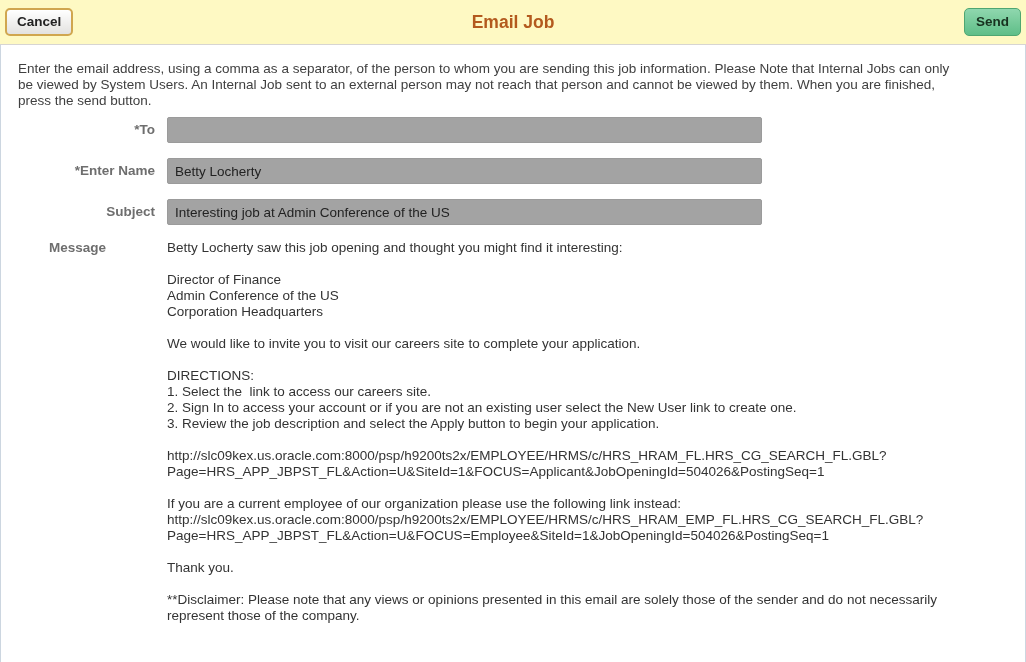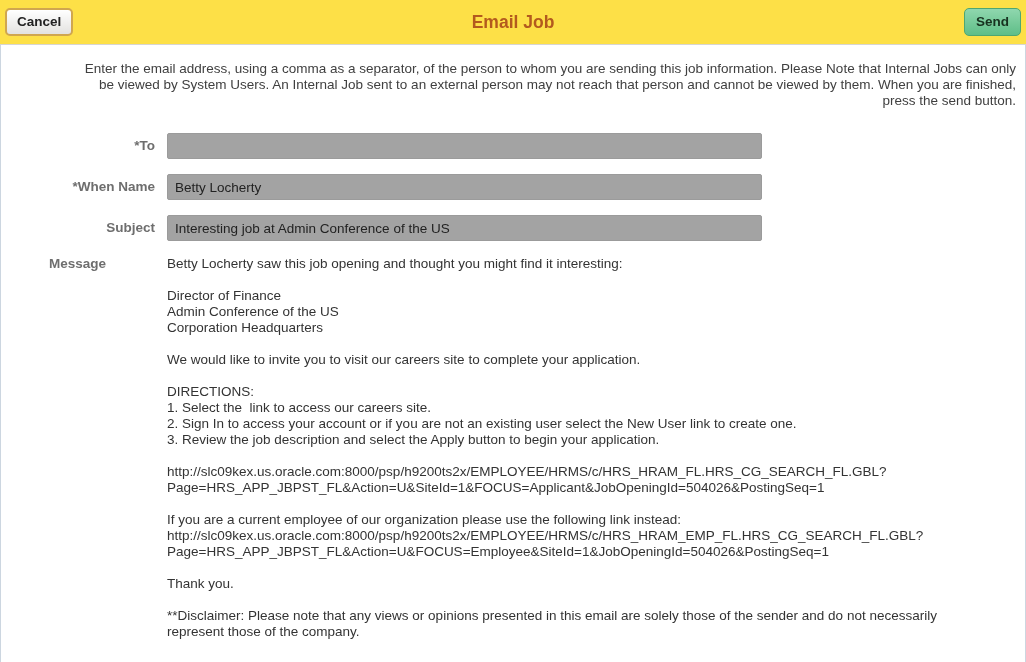--- a/index.html
+++ b/index.html
@@ -12,21 +12,21 @@
   }
   .page {
     width: 1026px;
     height: 662px;
     background: #fff;
     box-shadow: inset 1px 0 0 #ccd6e0, inset -1px 0 0 #ccd6e0, inset 0 1px 0 #e4e4e4;
     position: relative;
   }
   .modal-header {
     height: 45px;
-    background: #fde047;
+    background: #fef9c3;
     border-bottom: 1px solid #d7d5d2;
     display: flex;
     align-items: center;
     justify-content: space-between;
     padding: 0 5px;
     position: relative;
   }
   .page-title {
     position: absolute;
     left: 50%;
@@ -56,23 +56,22 @@
     background: linear-gradient(#8fd7ae, #5fbe88);
     border: 1px solid #4fa672;
     padding: 6px 11px 7px 11px;
   }
   .instructions {
     margin: 16px 10px 0 18px;
     font-size: 13.5px;
     line-height: 16px;
     color: #404040;
     white-space: pre-wrap;
-    text-align: right;
   }
-  .email-form { margin-top: 24px; }
+  .email-form { margin-top: 8px; }
   .form-row {
     display: flex;
     align-items: center;
     margin-bottom: 15px;
   }
   .form-row.message-row { align-items: flex-start; margin-bottom: 0; }
   .field-label {
     flex: 0 0 167px;
     padding-right: 12px;
     text-align: right;
@@ -119,21 +118,21 @@
 press the send button.</div>
 
   <div class="email-form">
 
     <div class="form-row">
       <div class="field-label">*To</div>
       <input type="text" class="text-input" value="" style="">
     </div>
 
     <div class="form-row">
-      <div class="field-label">*When Name</div>
+      <div class="field-label">*Enter Name</div>
       <input type="text" class="text-input" value="Betty Locherty" style="">
     </div>
 
     <div class="form-row">
       <div class="field-label">Subject</div>
       <input type="text" class="text-input" value="Interesting job at Admin Conference of the US" style="">
     </div>
 
     <div class="form-row message-row">
       <div class="field-label">Message</div>

